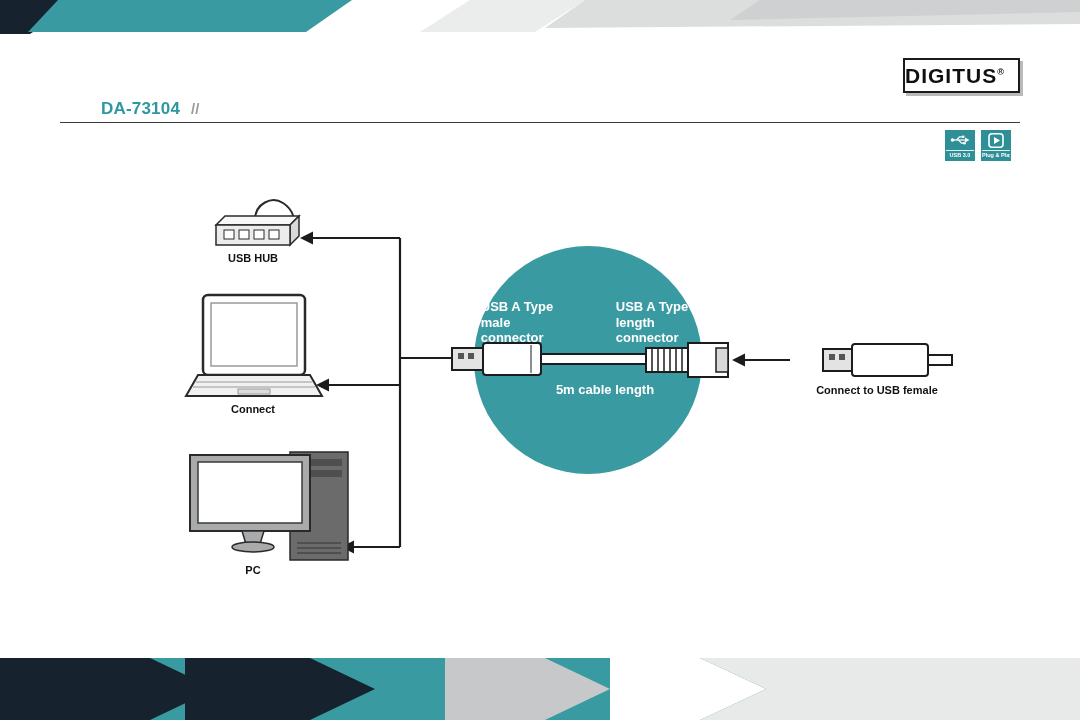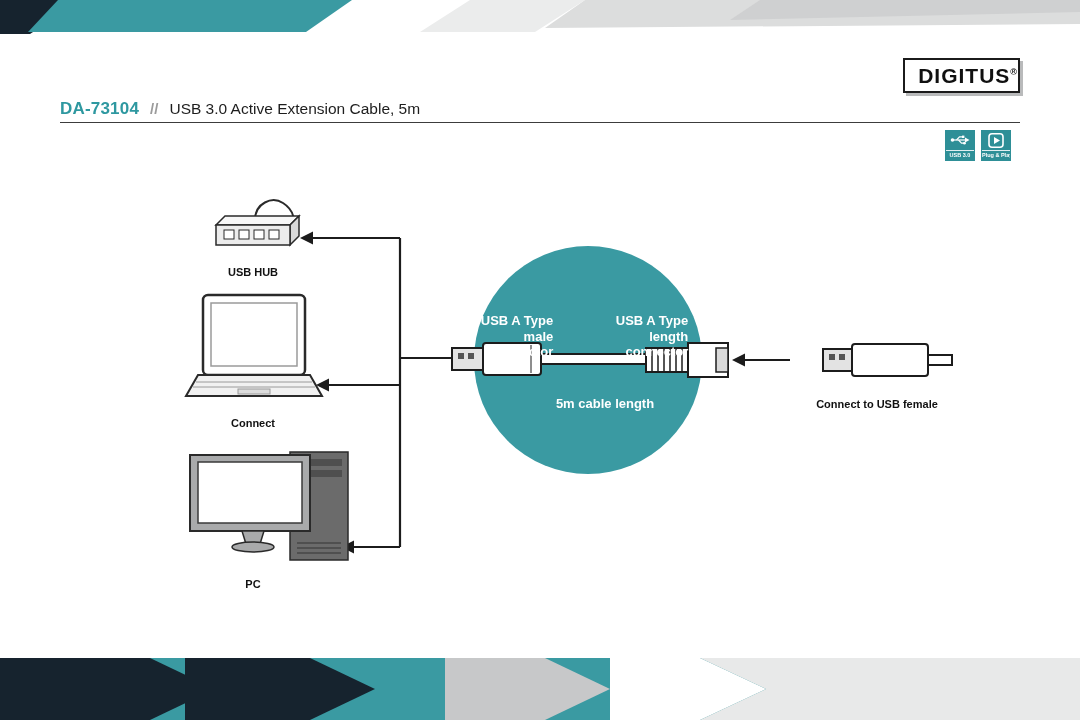--- a/index.html
+++ b/index.html
@@ -4,42 +4,42 @@
 <style>
   * { margin:0; padding:0; box-sizing:border-box; }
   html,body { background:#fff; }
   body { font-family:"Liberation Sans", sans-serif; }
   .page { position:relative; width:1080px; height:720px; background:#ffffff; overflow:hidden; }
   .bg { position:absolute; left:0; top:0; }
 
   .card { position:absolute; left:50px; top:55px; width:980px; height:600px; background:#ffffff; }
 
   .header { position:absolute; left:10px; top:44px; display:flex; align-items:baseline; gap:11px; white-space:nowrap; }
-  .code  { color:var(--accent,#2e98a0); font-weight:bold; font-size:17px; letter-spacing:.2px; }
+  .code  { color:var(--accent,#2e98a0); font-weight:bold; font-size:17px; letter-spacing:.2px;margin-left:41px; }
   .sep   { color:#9b9b9b; font-weight:bold; font-size:15px; }
   .title { color:#1d1d1d; font-size:15.5px; }
   .rule  { position:absolute; left:10px; top:67px; width:960px; height:1px; background:#3c3c3c; }
 
   .logo { position:absolute; left:853px; top:3px; width:117px; height:35px; background:#fff;
           border:2px solid #1b1b1b; box-shadow:3px 3px 0 #b9babb;
-          display:flex; align-items:center; justify-content:flex-end; }
+          display:flex; align-items:center; justify-content:flex-start; }
   .logo-text { font-weight:bold; font-size:21px; letter-spacing:1px; color:#101010; }
   .reg { font-size:9px; vertical-align:super; font-weight:bold; }
 
   .badges { position:absolute; left:895px; top:75px; display:flex; gap:6px; }
   .badge { width:30px; height:31px; background:var(--teal_dark,#2e8f97); color:#fff;
            display:flex; flex-direction:column; align-items:center; justify-content:space-between;
            padding:3px 1px 2px; }
   .badge-label { font-size:5.5px; font-weight:bold; line-height:1.3; width:100%; text-align:center;
                  border-top:1px solid rgba(255,255,255,.85); padding-top:1px; white-space:nowrap; overflow:hidden; }
 
   .diagram { position:absolute; left:0; top:0; }
 
-  .lbl { position:absolute; transform:translateX(-50%); text-align:right; font-weight:bold;
-         font-size:11px; color:#111; line-height:1.2; white-space:nowrap; z-index:2;margin-top:14px; }
+  .lbl { position:absolute; transform:translateX(-50%); text-align:left; font-weight:bold;
+         font-size:11px; color:#111; line-height:1.2; white-space:nowrap; z-index:2; }
   .lbl.white { color:#ffffff; font-size:13px; }
   .lbl span { display:block; }
 </style>
 </head>
 <body>
 
 <div class="page">
 
   <svg class="bg" width="1080" height="720" viewBox="0 0 1080 720">
 
@@ -60,21 +60,20 @@
 
   <div class="card">
 
     <div class="logo">
       <span class="logo-text"><span>DIGITUS</span><sup class="reg">®</sup></span>
     </div>
 
     <div class="header">
       <span class="code">DA-73104</span>
       <span class="sep">//</span>
-      <span class="title">USB 3.0 Active Extension Cable, 5m</span>
     </div>
     <div class="rule"></div>
 
     <div class="badges">
       <div class="badge">
         <svg width="20" height="14" viewBox="0 0 20 14">
           <circle cx="2.5" cy="7" r="1.8" fill="#fff"></circle>
           <line x1="4" y1="7" x2="16" y2="7" stroke="#fff" stroke-width="1.2"></line>
           <polygon points="15,4.5 19.5,7 15,9.5" fill="#fff"></polygon>
           <path d="M6.5 7 L9.5 3.8 H12" stroke="#fff" stroke-width="1.2" fill="none"></path>

